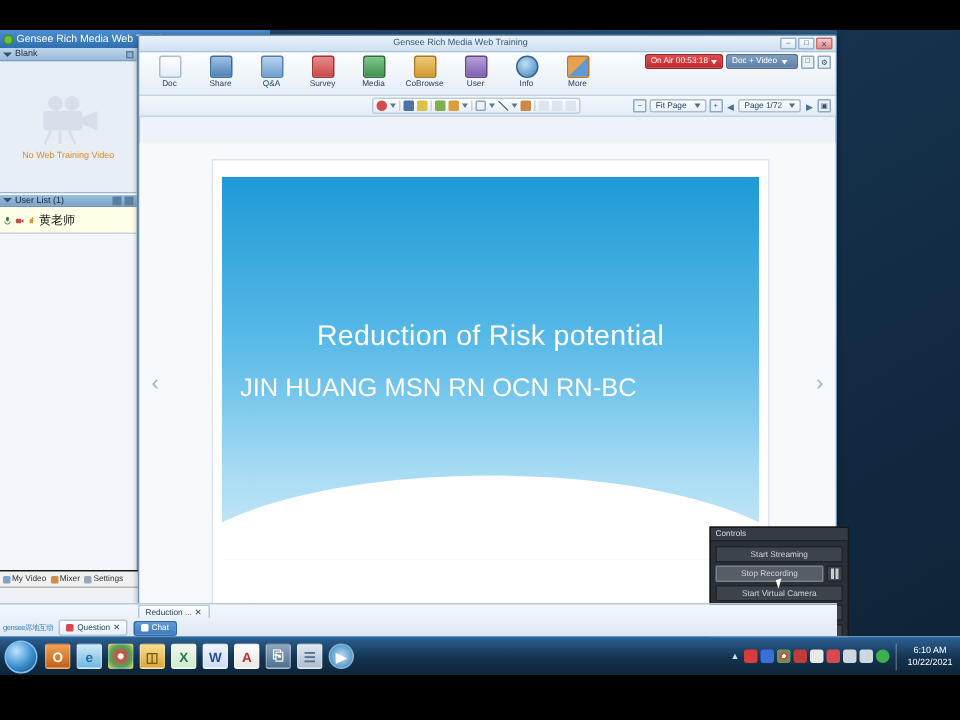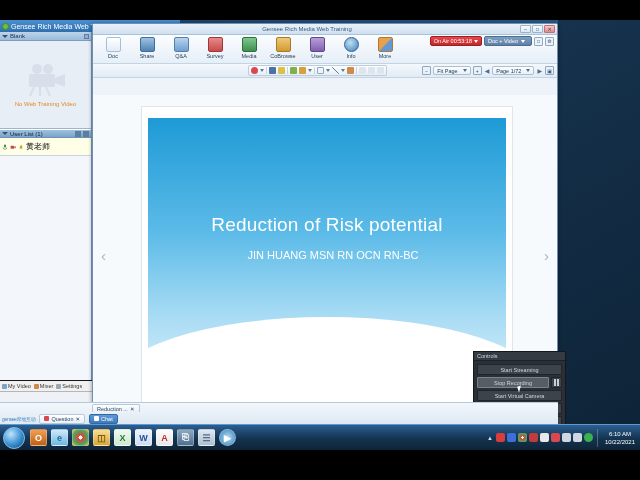--- a/index.html
+++ b/index.html
@@ -116,22 +116,22 @@
       background:#fff; border:1px solid #dde6ee; }
   #slide { position:absolute; left:6px; top:11px; width:358px; height:255px;
       background:linear-gradient(#1e9ad6 0%,#5cbbe8 45%,#a9dcf4 78%,#cfeaf8 100%);
       overflow:hidden; }
   #slide-wave { position:absolute; left:-10%; bottom:-14px; width:120%; height:70px;
       background:#fff; border-radius:50% 50% 0 0 / 100% 100% 0 0; }
   #slide-wave2 { position:absolute; left:-20%; bottom:-26px; width:140%; height:60px;
       background:rgba(255,255,255,.55); border-radius:50% 50% 0 0 / 100% 100% 0 0; }
   #slide-title { position:absolute; left:0; right:0; top:96px; text-align:center;
       color:#fff; font-size:19px; font-weight:400; letter-spacing:.2px; }
-  #slide-author { position:absolute; left:12px; right:0; top:131px; text-align:center;
-      color:#fff; font-size:11px; }
+  #slide-author { position:absolute; left:12px; right:0; top:131px; 
+      color:#fff; font-size:17px; }
   #slide-date { position:absolute; left:0; right:0; top:152px; text-align:center;
       color:#fff; font-size:11.5px; }
   .page-chevron { position:absolute; top:152px; color:#9fb6c9; font-size:15px; }
   #chev-prev { left:8px; } #chev-next { right:8px; }
 
   
   #obs-controls { position:absolute; left:473px; top:351px; width:93px; height:76px;
       background:#2b3036; border:1px solid #15181b; }
   #obs-ctl-title { height:9px; background:#353b42; color:#d3d8dd; font-size:5.5px;
       display:flex; align-items:center; padding-left:3px; border-bottom:1px solid #1d2125; }

